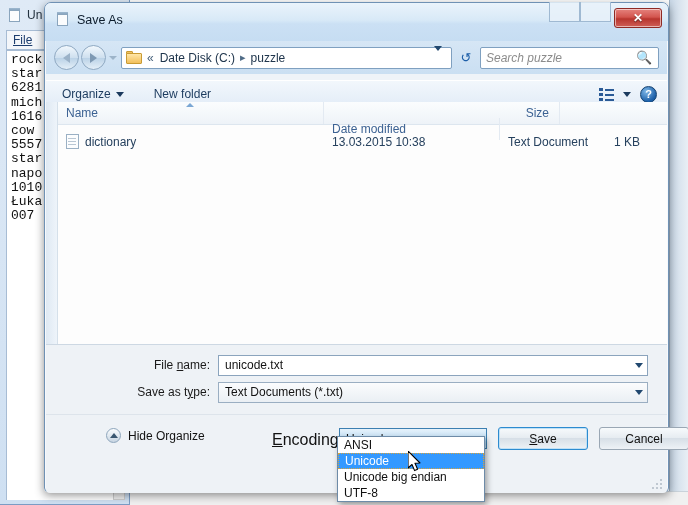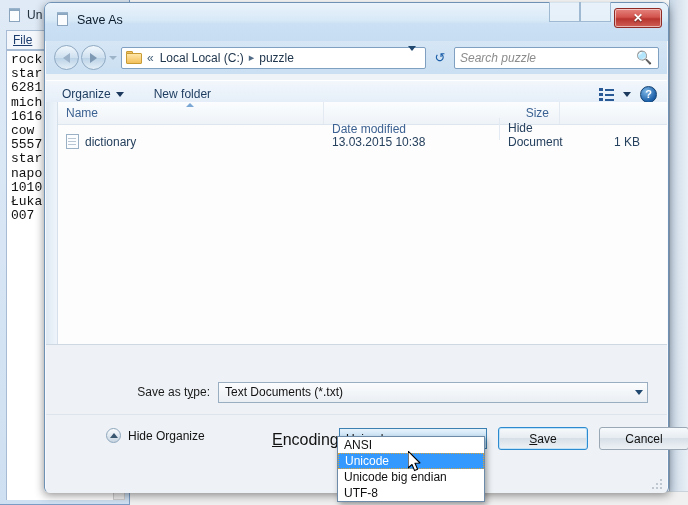--- a/index.html
+++ b/index.html
@@ -87,21 +87,21 @@
   .folder-ico i{position:absolute;left:0;top:2px;width:16px;height:11px;border-radius:1px;
     background:linear-gradient(180deg,#ffe6a8,#f2c05c);border:1px solid #c99b34;box-sizing:border-box;}
   .folder-ico b{position:absolute;left:0;top:0px;width:7px;height:3px;border-radius:1px 1px 0 0;
     background:#f0c261;border:1px solid #c99b34;box-sizing:border-box;}
   .crumb{font-size:12px;color:#20364d;white-space:nowrap;}
   .crumb-sep{color:#4f6b86;padding:0 5px;font-size:11px;}
   .addr-caret{margin-left:auto;padding:0 6px;}
   .tri-down{width:0;height:0;border-left:4px solid transparent;border-right:4px solid transparent;border-top:5px solid #21486f;}
   .refresh{width:22px;height:22px;display:flex;align-items:center;justify-content:center;
     color:#1c5ea8;font-size:13px;margin:0 3px;}
-  .searchbox{width:205px;height:22px;background:#fff;border:1px solid #7fa0c0;border-radius:2px;
+  .searchbox{width:179px;height:22px;background:#fff;border:1px solid #7fa0c0;border-radius:2px;
     display:flex;align-items:center;padding:0 5px;box-sizing:border-box;}
   .search-ph{flex:1;font-size:12px;font-style:italic;color:#8c8c8c;}
   .search-mag{color:#2d6fb5;font-size:13px;}
 
   
   .toolbar{position:absolute;left:1px;top:77px;right:1px;height:28px;
     background:linear-gradient(180deg,#f2f7fc,#e2ecf7);
     border-top:1px solid #fff;border-bottom:1px solid #b4c8dc;
     display:flex;align-items:center;padding:0 10px;box-sizing:border-box;}
   .tb-item{font-size:12px;color:#1b3a5e;display:flex;align-items:center;gap:5px;padding:3px 6px;border-radius:2px;}
@@ -254,21 +254,21 @@
         <span class="arrow-r"></span>
       </div>
       <span class="navcaret"></span>
 
       <div class="addrbar">
         <span class="folder-ico">
             <b></b>
             <i></i>
           </span>
         <span class="crumb" style="color:#45607a;">«</span>
-        <span class="crumb" style="padding-left:6px;">Local Local (C:)</span>
+        <span class="crumb" style="padding-left:6px;">Date Disk (C:)</span>
         <span class="crumb-sep">▸</span>
         <span class="crumb">puzzle</span>
         <span class="addr-caret"><span class="tri-down"></span></span>
       </div>
 
       <span class="refresh">↺</span>
 
       <div class="searchbox">
         <span class="search-ph">Search puzzle</span>
         <span class="search-mag">🔍</span>
@@ -311,28 +311,37 @@
         <div class="rows">
           <div class="frow">
             <span class="fcell name">
               <span class="txt-ico">
                   <i></i>
                   <b></b>
                 </span>
               <span>dictionary</span>
             </span>
             <span class="fcell date">13.03.2015 10:38</span>
-            <span class="fcell type">Hide Document</span>
+            <span class="fcell type">Text Document</span>
             <span class="fcell size">1 KB</span>
           </div>
         </div>
       </div>
     </div>
 
     <div class="form">
+      <div class="frm-row r1">
+        <span class="frm-label"><span>File </span><u>n</u><span>ame:</span></span>
+        <span class="combo white">
+          <span class="combo-val">unicode.txt</span>
+          <span class="combo-arrow">
+              <span class="tri-down"></span>
+            </span>
+        </span>
+      </div>
       <div class="frm-row r2">
         <span class="frm-label"><span>Save as t</span><u>y</u><span>pe:</span></span>
         <span class="combo grey">
           <span class="combo-val">Text Documents (*.txt)</span>
           <span class="combo-arrow">
               <span class="tri-down"></span>
             </span>
         </span>
       </div>
     </div>

